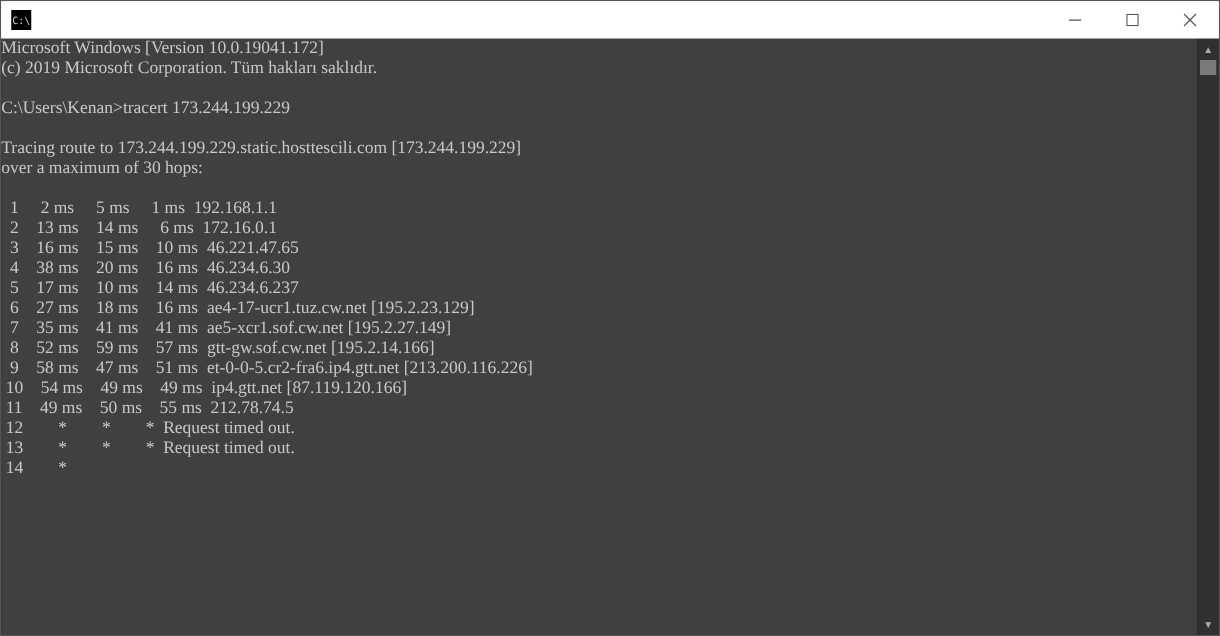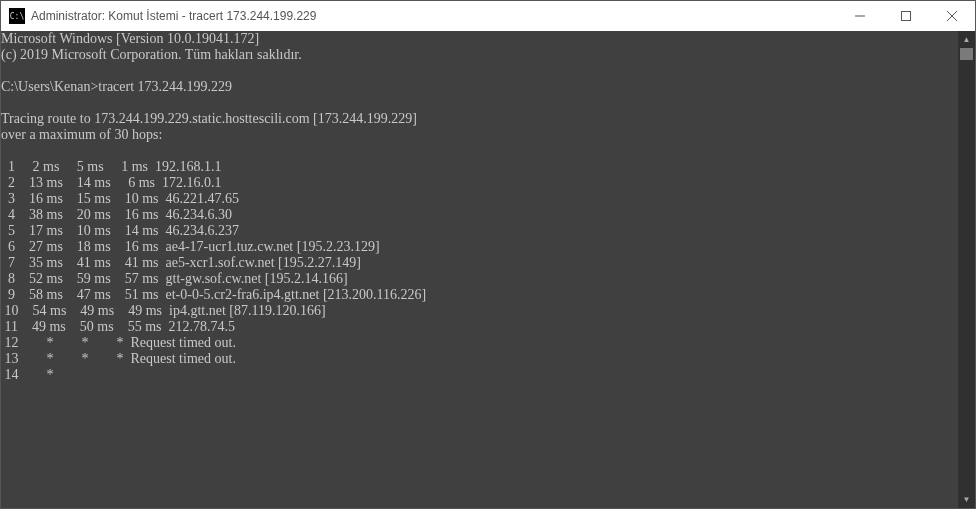--- a/index.html
+++ b/index.html
@@ -95,21 +95,20 @@
 </style>
 </head>
 <body>
 
 <div class="window">
 
   <div class="titlebar">
     <div class="icon-box">
       <span>C:\</span>
     </div>
-    <div class="title-text">Administrator: Komut İstemi - tracert  173.244.199.229</div>
     <div class="spacer"></div>
     <div class="win-btn">
       <svg width="10" height="10">
           <line x1="0" y1="5" x2="10" y2="5" stroke="#555" stroke-width="1"></line>
         </svg>
     </div>
     <div class="win-btn">
       <svg width="10" height="10">
           <rect x="0.5" y="0.5" width="9" height="9" fill="none" stroke="#555" stroke-width="1"></rect>
         </svg>

